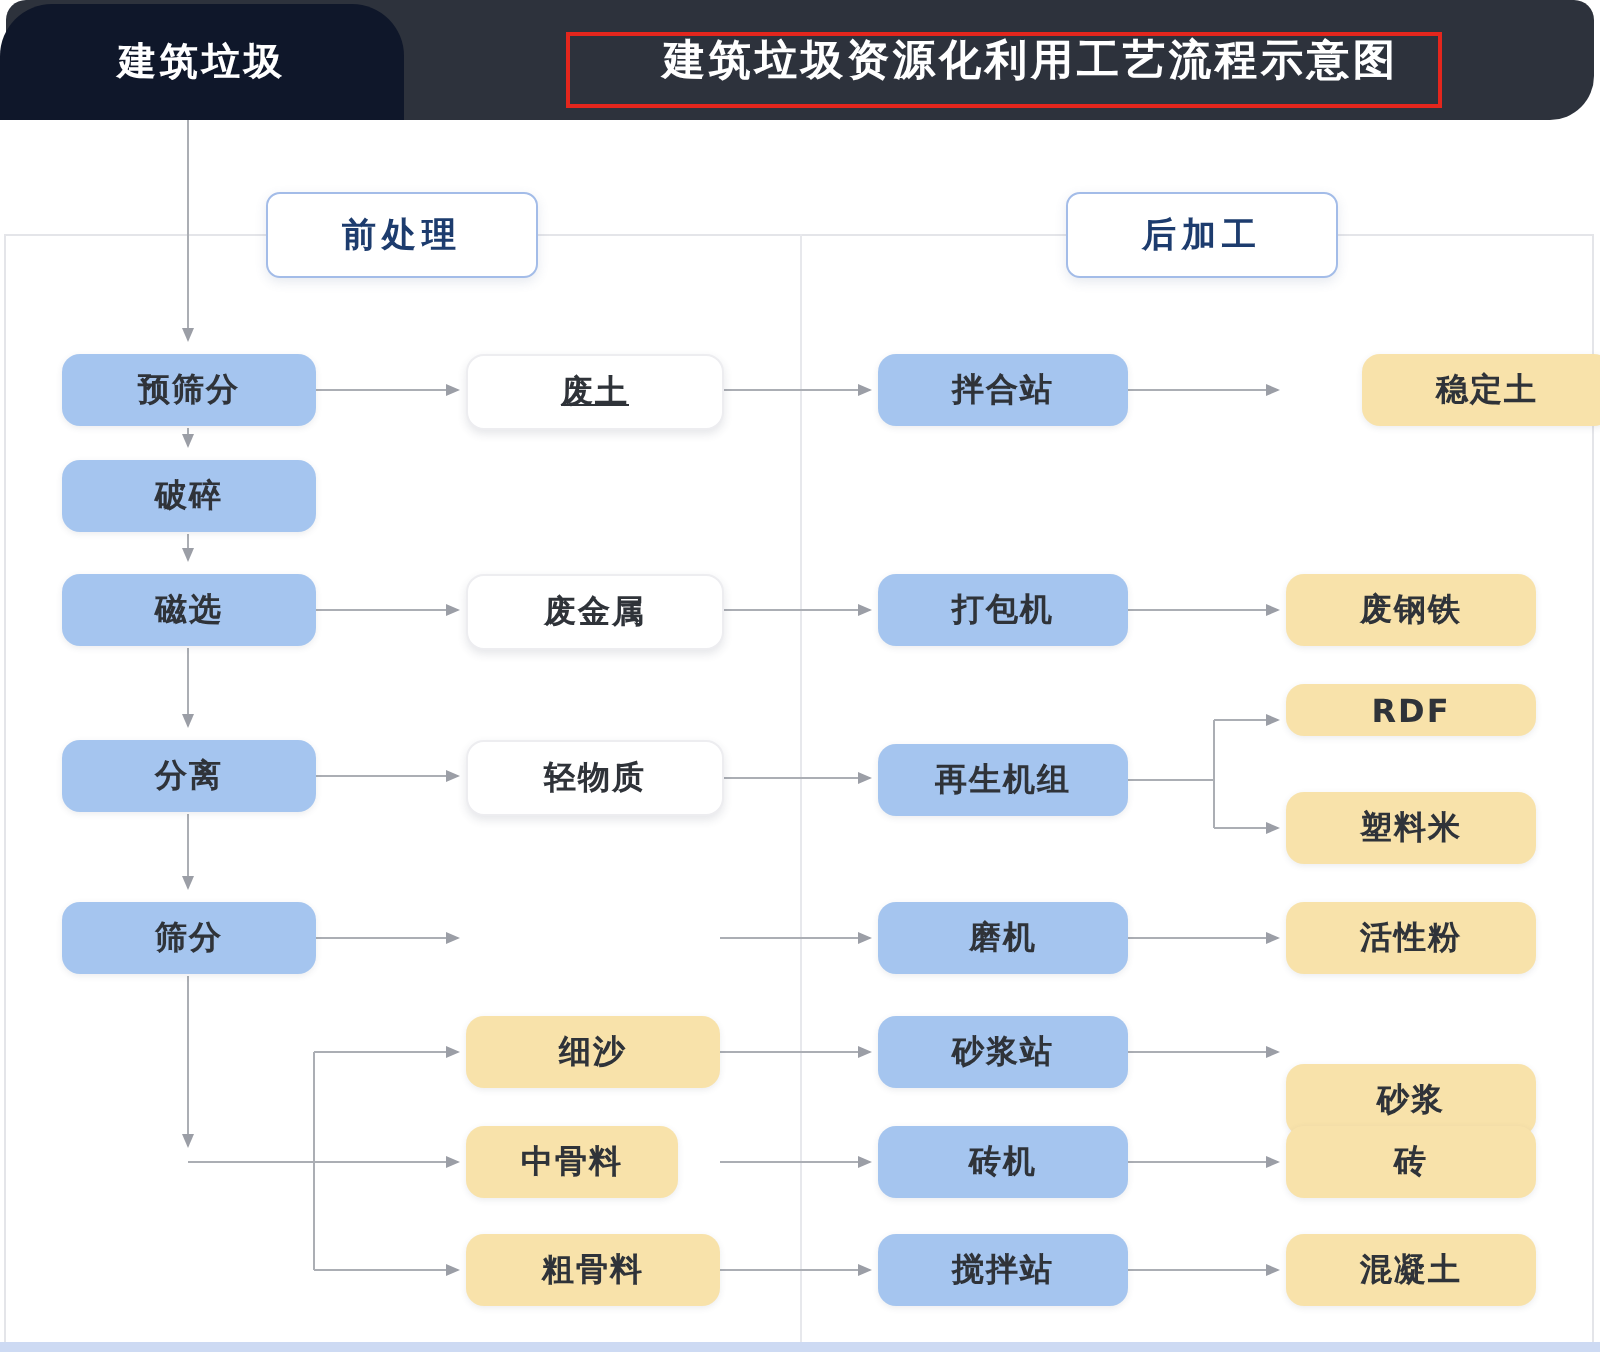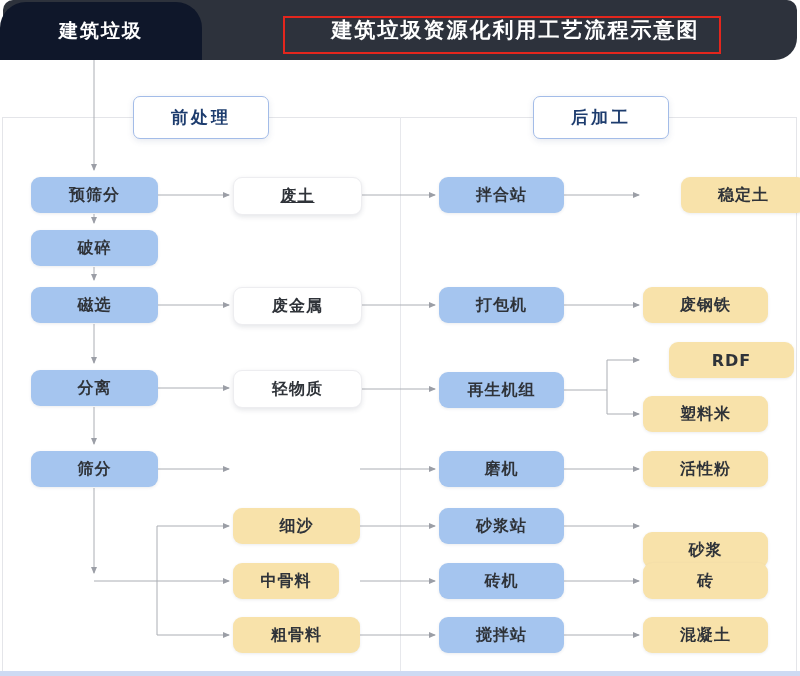--- a/index.html
+++ b/index.html
@@ -126,20 +126,20 @@
   <div class="node equipment" style="left:439px;top:177px;width:125px;height:36px;">拌合站</div>
   <div class="node equipment" style="left:439px;top:287px;width:125px;height:36px;">打包机</div>
   <div class="node equipment" style="left:439px;top:372px;width:125px;height:36px;">再生机组</div>
   <div class="node equipment" style="left:439px;top:451px;width:125px;height:36px;">磨机</div>
   <div class="node equipment" style="left:439px;top:508px;width:125px;height:36px;">砂浆站</div>
   <div class="node equipment" style="left:439px;top:563px;width:125px;height:36px;">砖机</div>
   <div class="node equipment" style="left:439px;top:617px;width:125px;height:36px;">搅拌站</div>
 
   <div class="node product" style="left:681px;top:177px;width:125px;height:36px;">稳定土</div>
   <div class="node product" style="left:643px;top:287px;width:125px;height:36px;">废钢铁</div>
-  <div class="node product" style="left:643px;top:342px;width:125px;height:36px;margin-left:26px;">RDF</div>
+  <div class="node product" style="left:643px;top:342px;width:125px;height:26px;">RDF</div>
   <div class="node product" style="left:643px;top:396px;width:125px;height:36px;">塑料米</div>
   <div class="node product" style="left:643px;top:451px;width:125px;height:36px;">活性粉</div>
   <div class="node product" style="left:643px;top:532px;width:125px;height:36px;">砂浆</div>
   <div class="node product" style="left:643px;top:563px;width:125px;height:36px;">砖</div>
   <div class="node product" style="left:643px;top:617px;width:125px;height:36px;">混凝土</div>
 
 </div>
 
 </body></html>

